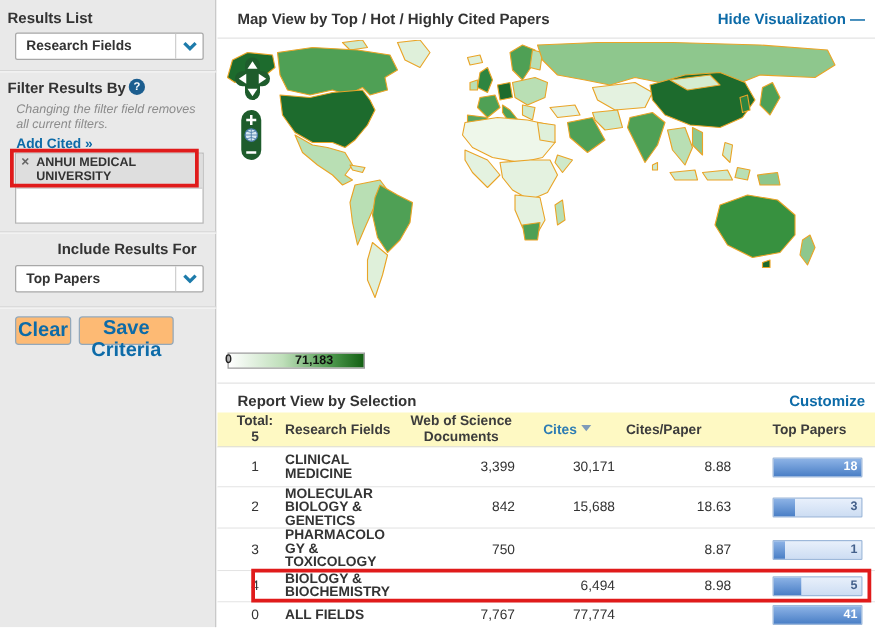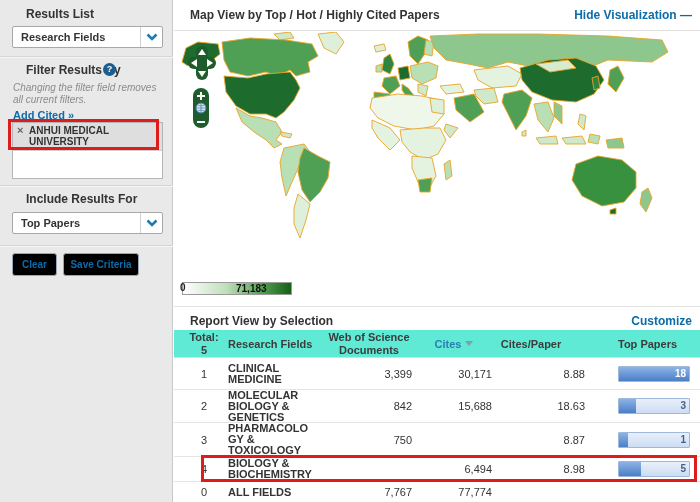--- a/index.html
+++ b/index.html
@@ -3,43 +3,43 @@
 <meta charset="utf-8">
 <style>
   * { margin:0; padding:0; box-sizing:border-box; }
   html,body { background:#fff; }
   body { font-family:"Liberation Sans", sans-serif; color:#333; }
   #page { position:relative; width:700px; height:502px; background:#fff; overflow:hidden; }
 
   
   #sidebar { position:absolute; left:0; top:0; width:173px; height:502px;
              background:#e9e9e9; border-right:1px solid #c9c9c9; }
-  .sb-heading { position:absolute; left:26px; font-size:12px; font-weight:bold; color:#333; }
+  .sb-heading { position:absolute; left:6px; font-size:12px; font-weight:bold; color:#333; }
   .sb-divider { position:absolute; left:0; width:173px; height:0;
                 border-top:1px solid #d6d6d6; border-bottom:1px solid #f5f5f5; }
   .dropdown { position:absolute; left:12px; width:151px; height:22px; background:#fff;
               border:1px solid #a8a8a8; border-radius:2px; display:flex; align-items:center; cursor:pointer; }
   .dropdown .dd-label { flex:1; padding-left:8px; font-size:11px; font-weight:bold; color:#333;
                         white-space:nowrap; overflow:hidden; }
   .dropdown .dd-arrow { width:22px; height:100%; border-left:1px solid #d0d0d0;
                         display:flex; align-items:center; justify-content:center; }
   .help-icon { position:absolute; width:13px; height:13px; border-radius:50%; background:#1c5e8f;
                color:#fff; font-size:9px; font-weight:bold; text-align:center; line-height:13px; cursor:pointer; }
   .sb-note { position:absolute; left:13px; width:150px; font-size:10px; font-style:italic;
              color:#8b8b8b; line-height:12px; }
   .sb-link { position:absolute; left:13px; font-size:11px; font-weight:bold; color:#0d6ba8;
              text-decoration:none; cursor:pointer; }
   .filter-box { position:absolute; left:12px; top:122px; width:151px; height:57px;
                 background:#fff; border:1px solid #b5b5b5; }
   .filter-item { position:relative; background:#dedede; border-bottom:1px solid #cfcfcf;
                  padding:2px 4px 3px 16px; font-size:10px; font-weight:bold; color:#333;
                  line-height:11px; cursor:pointer; }
   .filter-item .x { position:absolute; left:4px; top:2px; color:#666; font-weight:bold; font-size:11px; }
-  .btn { position:absolute; height:23px; background:#000000; border:1px solid #93a8ba;
-         border-radius:3px; font-size:10px; font-weight:bold; color:#0d6ba8;
+  .btn { position:absolute; height:23px; background:#fdba74; border:1px solid #93a8ba;
+         border-radius:3px; font-size:16px; font-weight:bold; color:#0d6ba8;
          text-align:center; cursor:pointer; font-family:"Liberation Sans",sans-serif; }
 
   
   #main { position:absolute; left:174px; top:0; width:526px; height:502px; background:#fff; }
   .sec-title { font-size:12px; font-weight:bold; color:#333; }
   .blue-link { font-size:12px; font-weight:bold; color:#0d6ba8; cursor:pointer; }
   #map-header { position:absolute; left:0; top:0; width:526px; height:30px; }
   #map-header .sec-title { position:absolute; left:16px; top:8px; }
   #map-header .blue-link { position:absolute; right:8px; top:8px; }
   #map-hr1 { position:absolute; left:0; top:30px; width:526px; border-top:1px solid #e3e3e3; }
@@ -52,21 +52,21 @@
                  background:linear-gradient(to right,#ffffff,#bfdfba 40%,#4f9b4f 75%,#135f13); }
   #legend .min { position:absolute; left:2px; top:2px; font-size:10px; font-weight:bold; color:#222; }
   #legend .max { position:absolute; left:58px; top:3px; font-size:10px; font-weight:bold; color:#111; }
   #map-hr2 { position:absolute; left:0; top:306px; width:526px; border-top:1px solid #e3e3e3; }
 
   
   #report-header { position:absolute; left:0; top:306px; width:526px; height:24px; }
   #report-header .sec-title { position:absolute; left:16px; top:8px; }
   #report-header .blue-link { position:absolute; right:8px; top:8px; }
 
-  #thead { position:absolute; left:0; top:330px; width:526px; height:28px; background:#5eead4;
+  #thead { position:absolute; left:0; top:330px; width:526px; height:28px; background:#fef9c3;
            border-bottom:1px solid #dcdcdc; font-size:11px; font-weight:bold; color:#3c3c3c; }
   #thead .th { position:absolute; }
   .th-total { left:10px; top:1px; width:40px; text-align:center; line-height:13px; }
   .th-field { left:54px; top:8px; width:100px; }
   .th-docs  { left:140px; top:1px; width:110px; text-align:center; line-height:13px; }
   .th-cites { left:242px; top:8px; width:76px; text-align:center; color:#2d7cb3; cursor:pointer; }
   .th-cpp   { left:316px; top:8px; width:82px; text-align:center; }
   .th-top   { left:444px; top:8px; width:80px; }
   .sort-tri { display:inline-block; width:0; height:0; margin-left:4px; vertical-align:2px;
               border-left:4px solid transparent; border-right:4px solid transparent;
@@ -122,21 +122,21 @@
 
     <div class="filter-box">
       <div class="filter-item">
         <span class="x">×</span>
         <span>ANHUI MEDICAL UNIVERSITY</span>
       </div>
     </div>
 
     <div class="sb-divider" style="top:185px;"></div>
 
-    <div class="sb-heading" style="top:192px;">Include Results For</div>
+    <div class="sb-heading" style="top:192px;margin-left:40px;">Include Results For</div>
 
     <div class="dropdown" style="top:212px;">
       <span class="dd-label">Top Papers</span>
       <span class="dd-arrow">
         <svg width="12" height="8" viewBox="0 0 12 8">
             <path d="M1.5 1.5 L6 6 L10.5 1.5" stroke="#1d7bab" stroke-width="2.6" fill="none"></path>
           </svg>
       </span>
     </div>
 
@@ -323,18 +323,24 @@
         </div>
     </div>
 
     <div class="trow" style="top:482px; height:20px; border-bottom:none;">
       <div class="cell c-rank">0</div>
       <div class="cell c-field">
           <span class="fname" style="width:86px; white-space:nowrap;">ALL FIELDS</span>
         </div>
       <div class="cell c-docs">7,767</div>
       <div class="cell c-cites">77,774</div>
+      <div class="cell c-top">
+          <div class="pbar full">
+        <div class="fill" style="width: 100%;"></div>
+        <span class="pv">41</span>
+          </div>
+        </div>
     </div>
   </div>
 
   <div class="annot" style="left:8px; top:119px; width:151px; height:31px;"></div>
   <div class="annot" style="left:201px; top:455px; width:496px; height:27px;"></div>
 </div>
 
 </body></html>

